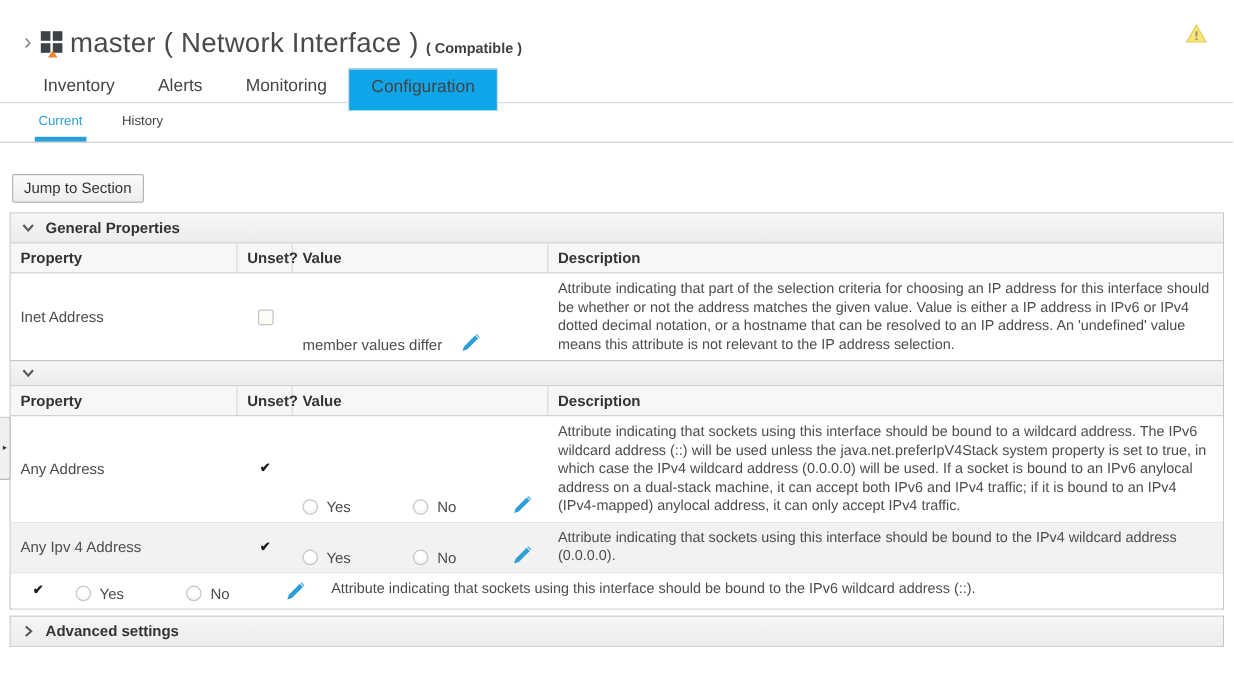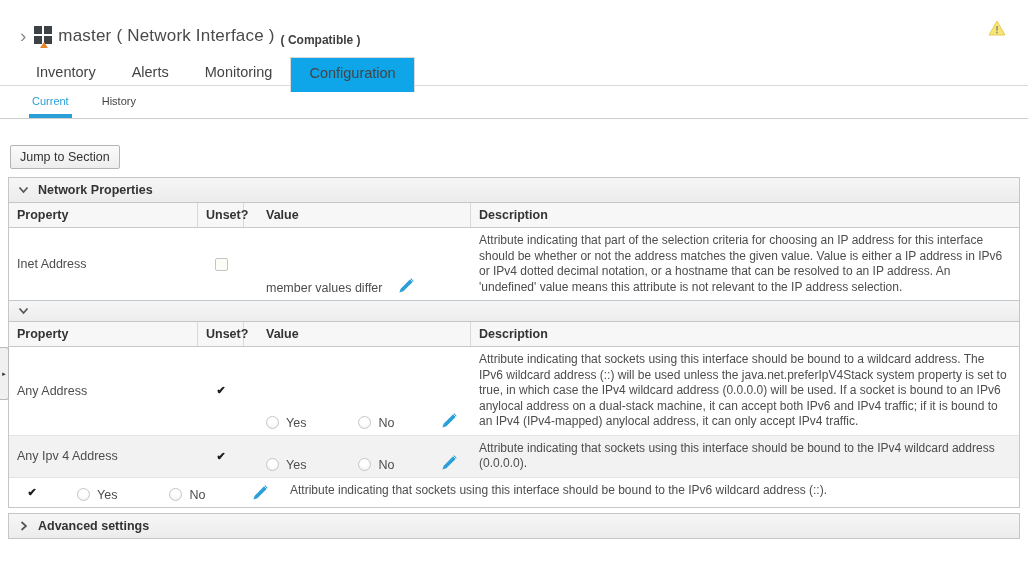--- a/index.html
+++ b/index.html
@@ -10,21 +10,21 @@
   .page-header { height:57px; padding:14px 0 0 20px; display:flex; align-items:center; position:relative; }
   .crumb-chev { font-size:19px; color:#8a8a8a; margin-right:8px; line-height:1; }
   .grid-icon { position:relative; width:19px; height:19px; margin-right:5px; }
   .grid-icon i { position:absolute; width:8px; height:8px; background:#3d4247; }
   .grid-icon i:nth-child(1){ left:0; top:0; }
   .grid-icon i:nth-child(2){ left:10px; top:0; }
   .grid-icon i:nth-child(3){ left:0; top:10px; }
   .grid-icon i:nth-child(4){ left:10px; top:10px; }
   .grid-icon .badge { position:absolute; left:6px; bottom:-3px; width:0; height:0;
     border-left:4px solid transparent; border-right:4px solid transparent; border-bottom:6px solid #e8862c; background:none; }
-  .page-title { font-size:17px; color:#4a4a4a; letter-spacing:.2px; }
+  .page-title { font-size:23px; color:#4a4a4a; letter-spacing:.2px; }
   .page-subtitle { font-size:12px; font-weight:bold; color:#3f3f3f; margin-left:6px; padding-top:8px; }
   .warn-icon { position:absolute; right:22px; top:20px; width:18px; height:16px; }
 
   
   .tabbar { display:flex; height:29px; border-bottom:1px solid #d9d9d9; padding-left:18px; align-items:flex-start; }
   .tab { padding:7px 18px; font-size:14.5px; color:#444; cursor:pointer; position:relative; }
   .tab.active { border:1px solid #d9d9d9; border-bottom:none; background:#0ea5e9; height:35px; z-index:2; }
 
   .subtabbar { display:flex; padding:9px 0 0 29px; border-bottom:1px solid #cccccc; height:33px; }
   .subtab { margin-right:27px; padding:0 3px 7px 3px; font-size:11px; color:#444; cursor:pointer; }
@@ -40,21 +40,21 @@
   .section-block.gap-top { margin-top:5px; }
   .section-header { display:flex; align-items:center; background:linear-gradient(#f6f6f6,#ececec);
     padding:5px 9px; font-weight:bold; font-size:12.5px; color:#333; }
   .section-header.bordered { border-bottom:1px solid #c6c6c6; }
   .section-header.inner-top { border-top:1px solid #c0c8ce; }
   .chev-icon { width:11px; height:10px; margin-right:9px; flex:0 0 auto; }
 
   .thead { display:flex; background:#f7f7f7; border-bottom:1px solid #c9c9c9; }
   .th { font-weight:bold; font-size:12.5px; color:#333; padding:5px 8px; border-right:1px solid #d9d9d9; }
   .th:last-child { border-right:none; }
-  .w-prop { width:189px; } .w-unset { width:46px; } .w-value { width:213px;margin-left:14px; } .w-desc { flex:1; }
+  .w-prop { width:189px; } .w-unset { width:46px; } .w-value { width:213px; } .w-desc { flex:1; }
 
   .trow { display:flex; border-bottom:1px solid #e4e4e4; background:#fff; }
   .trow.last { border-bottom:none; }
   .trow.alt { background:#f2f2f2; }
   .td { font-size:12.5px; color:#4d4d4d; padding:5px 8px; }
   .td.prop { display:flex; align-items:center; }
   .td.unset { display:flex; align-items:center; justify-content:center; }
   .td.value { display:flex; align-items:flex-end; }
   .td.desc { font-size:12px; line-height:15.5px; padding:5px 10px 5px 8px; }
 
@@ -115,21 +115,21 @@
 <div class="content">
 
   <button class="jump-btn">Jump to Section</button>
 
   <div class="section-block">
 
     <div class="section-header bordered">
       <svg class="chev-icon" viewBox="0 0 11 10">
         <polyline points="1.5,2.5 5.5,7 9.5,2.5" fill="none" stroke="#555" stroke-width="1.7"></polyline>
       </svg>
-      <span>Network Properties</span>
+      <span>General Properties</span>
     </div>
 
     <div class="thead">
       <div class="th w-prop">Property</div>
       <div class="th w-unset">Unset?</div>
       <div class="th w-value">Value</div>
       <div class="th w-desc">Description</div>
     </div>
 
     <div class="trow last">

